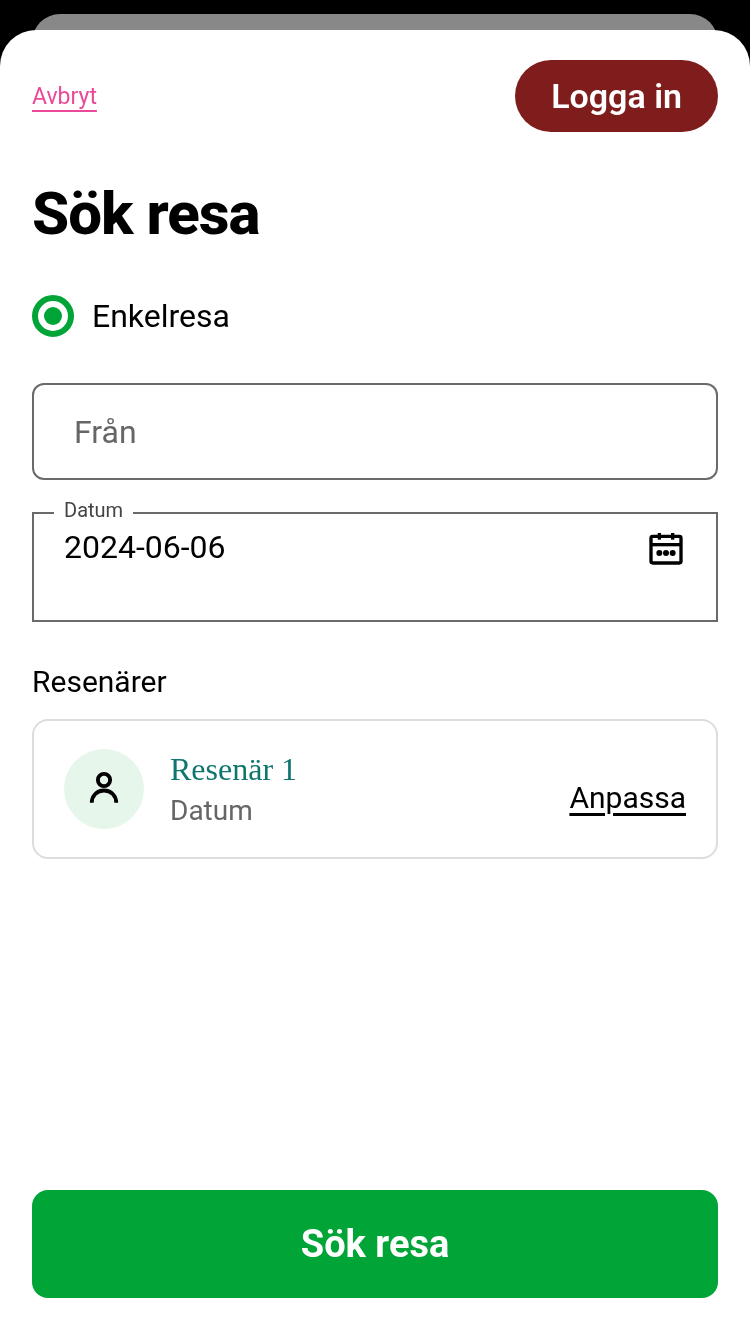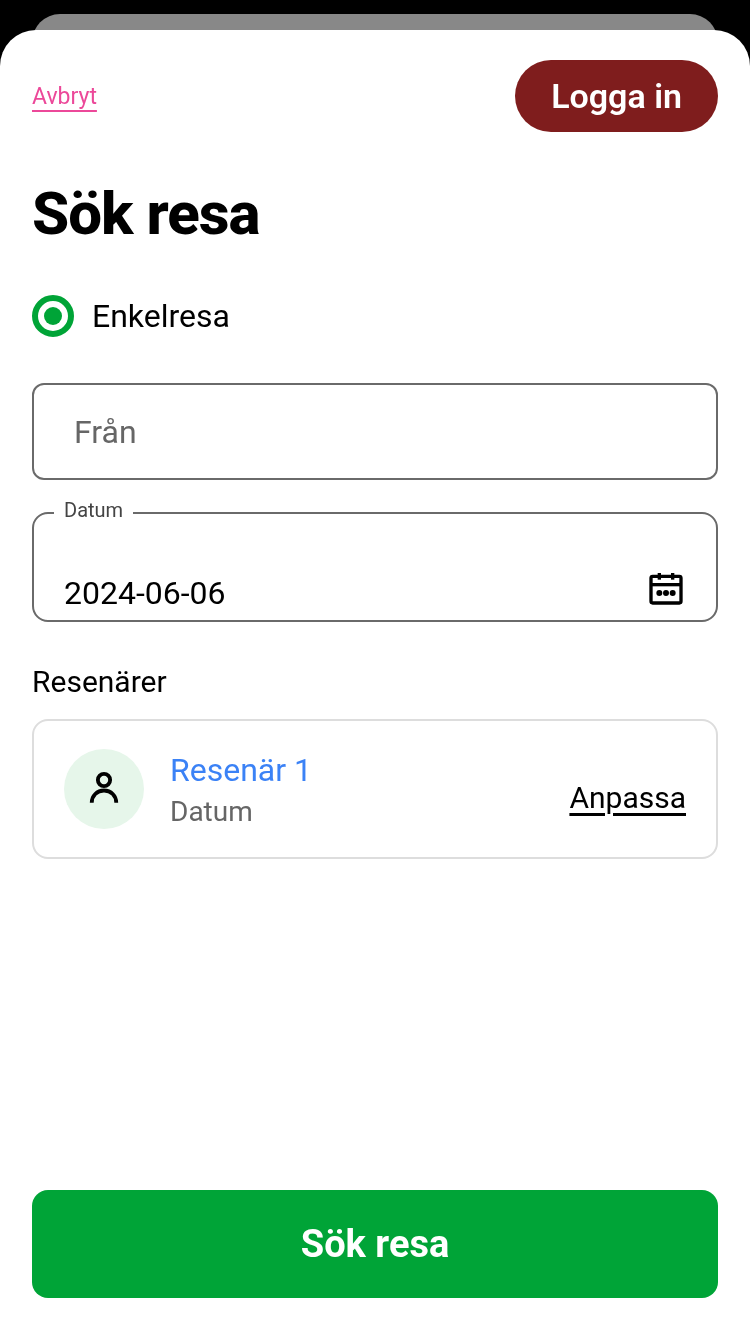--- a/index.html
+++ b/index.html
@@ -127,25 +127,25 @@
       left: 22px;
       background: #fff;
       padding: 0 10px;
       font-size: 20px;
       color: #444;
     }
     .date-box {
       width: 100%;
       height: 110px;
       border: 2px solid #6a6a6a;
-      border-radius: 16px;
-      display: flex;
-      align-items: flex-end;
+      border-radius: 0;
+      display: flex;
+      align-items: flex-start;
       justify-content: space-between;
-      padding: 8px 30px;
+      padding: 14px 30px;
       cursor: pointer;
     }
     .date-value {
       font-size: 32px;
       color: #000;
     }
     .calendar-icon svg {
       width: 40px;
       height: 40px;
     }
@@ -174,22 +174,23 @@
     }
     .avatar-circle svg {
       width: 42px;
       height: 42px;
     }
     .traveller-info {
       flex: 1;
     }
     .traveller-name {
       font-size: 32px;
-      color: #3b82f6;
+      color: #0f766e;
       margin-bottom: 6px;
+      font-family: Liberation Serif, serif;
     }
     .traveller-sub {
       font-size: 28px;
       color: #666;
     }
     .customize-link {
       font-size: 30px;
       color: #000;
       text-decoration: underline;
       text-underline-offset: 5px;

